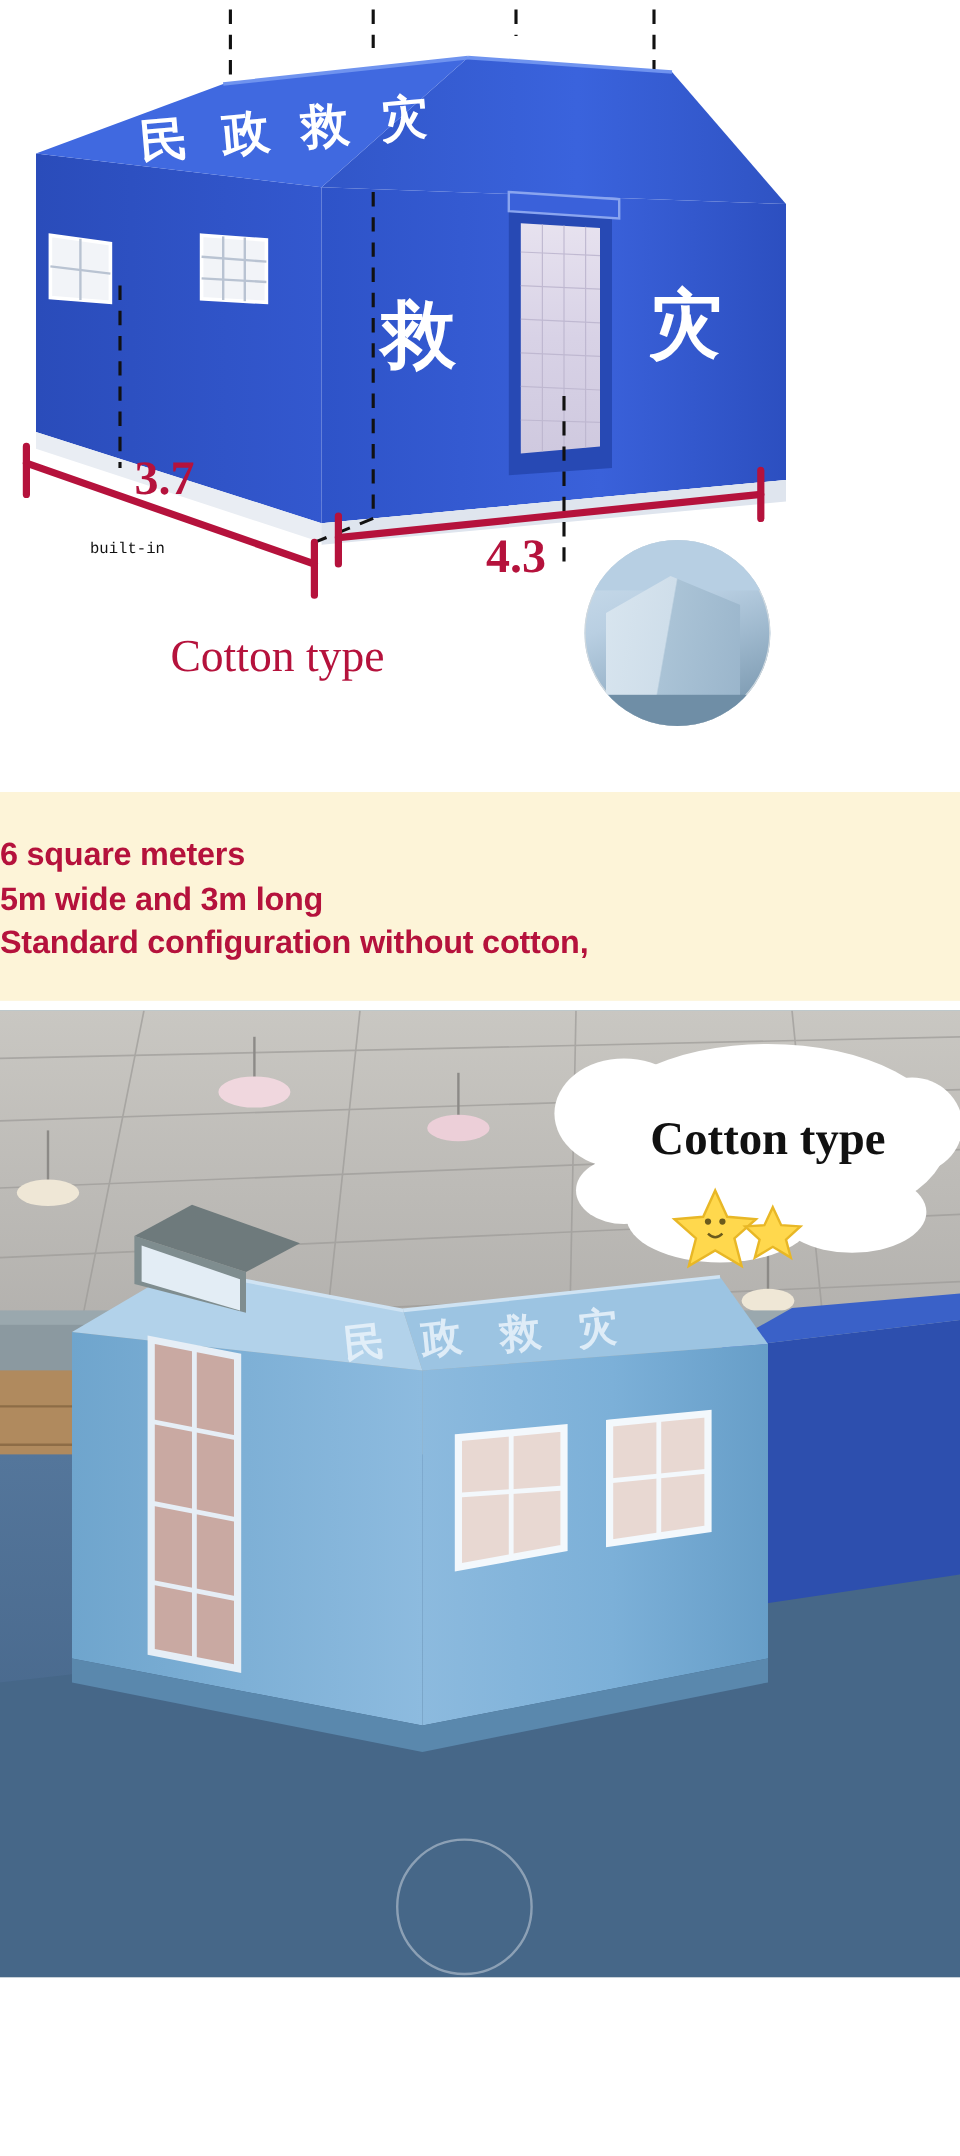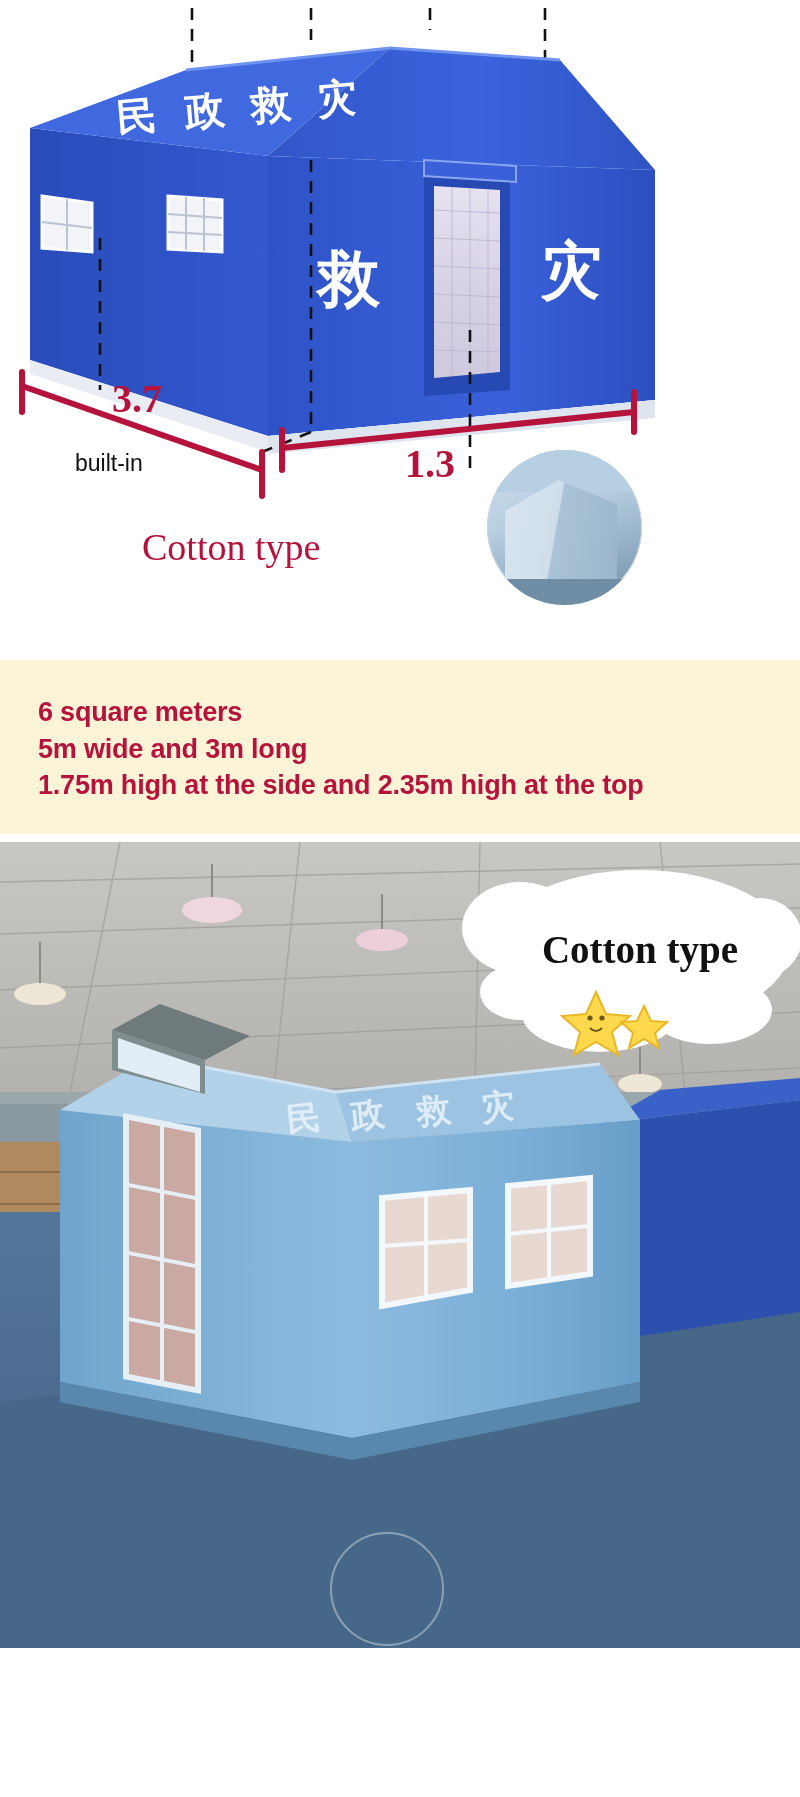--- a/index.html
+++ b/index.html
@@ -50,23 +50,23 @@
   }
   .dim-32 {
     left: 405px;
     top: 440px;
     font-size: 40px;
   }
   .builtin-label {
     position: absolute;
     left: 75px;
     top: 450px;
-    font-size: 23px;
+    font-size: 13px;
     color: #111111;
-    font-family: Liberation Sans, sans-serif;
+    font-family: Liberation Mono, monospace;
   }
   .cotton-type-1 {
     position: absolute;
     left: 142px;
     top: 525px;
     font-size: 38px;
     color: #b5123c;
     font-family: "Liberation Serif", serif;
   }
   .inset-circle {
@@ -106,21 +106,20 @@
     background: #fdf4d8;
     padding: 34px 0 30px 0;
     box-sizing: border-box;
   }
   .panel-spec .spec-line {
     color: #b5123c;
     font-family: "Liberation Sans", sans-serif;
     font-size: 27px;
     font-weight: bold;
     line-height: 1.36;
-    padding-left: 38px;
     letter-spacing: -0.2px;
   }
 
   
   .panel-photo {
     position: relative;
     width: 800px;
     height: 806px;
     margin-top: 8px;
     overflow: hidden;
@@ -262,36 +261,36 @@
         </g>
 
         <g stroke="#b5123c" stroke-width="6" fill="none" stroke-linecap="round">
           <line x1="282" y1="448" x2="634" y2="412"></line>
           <line x1="282" y1="430" x2="282" y2="470"></line>
           <line x1="634" y1="392" x2="634" y2="432"></line>
         </g>
       </svg>
 
       <div class="dim-label dim-37">3.7</div>
-      <div class="dim-label dim-32">1.3</div>
+      <div class="dim-label dim-32">4.3</div>
       <div class="builtin-label">built-in</div>
       <div class="cotton-type-1">Cotton type</div>
 
       <div class="inset-circle">
         <div class="inset-sky"></div>
         <div class="inset-tent"></div>
         <div class="inset-ground"></div>
       </div>
     </div>
   </div>
 
   <div class="panel-spec">
     <div class="spec-line">6 square meters</div>
     <div class="spec-line">5m wide and 3m long</div>
-    <div class="spec-line">1.75m high at the side and 2.35m high at the top</div>
+    <div class="spec-line">Standard configuration without cotton,</div>
   </div>
 
   <div class="panel-photo">
     <svg class="photo-svg" viewBox="0 0 800 806">
       <defs>
         <linearGradient id="ceilG" x1="0" y1="0" x2="0" y2="1">
           <stop offset="0%" stop-color="#c9c7c2"></stop>
           <stop offset="100%" stop-color="#b0aeab"></stop>
         </linearGradient>
         <linearGradient id="tentBodyG" x1="0" y1="0" x2="1" y2="0">

